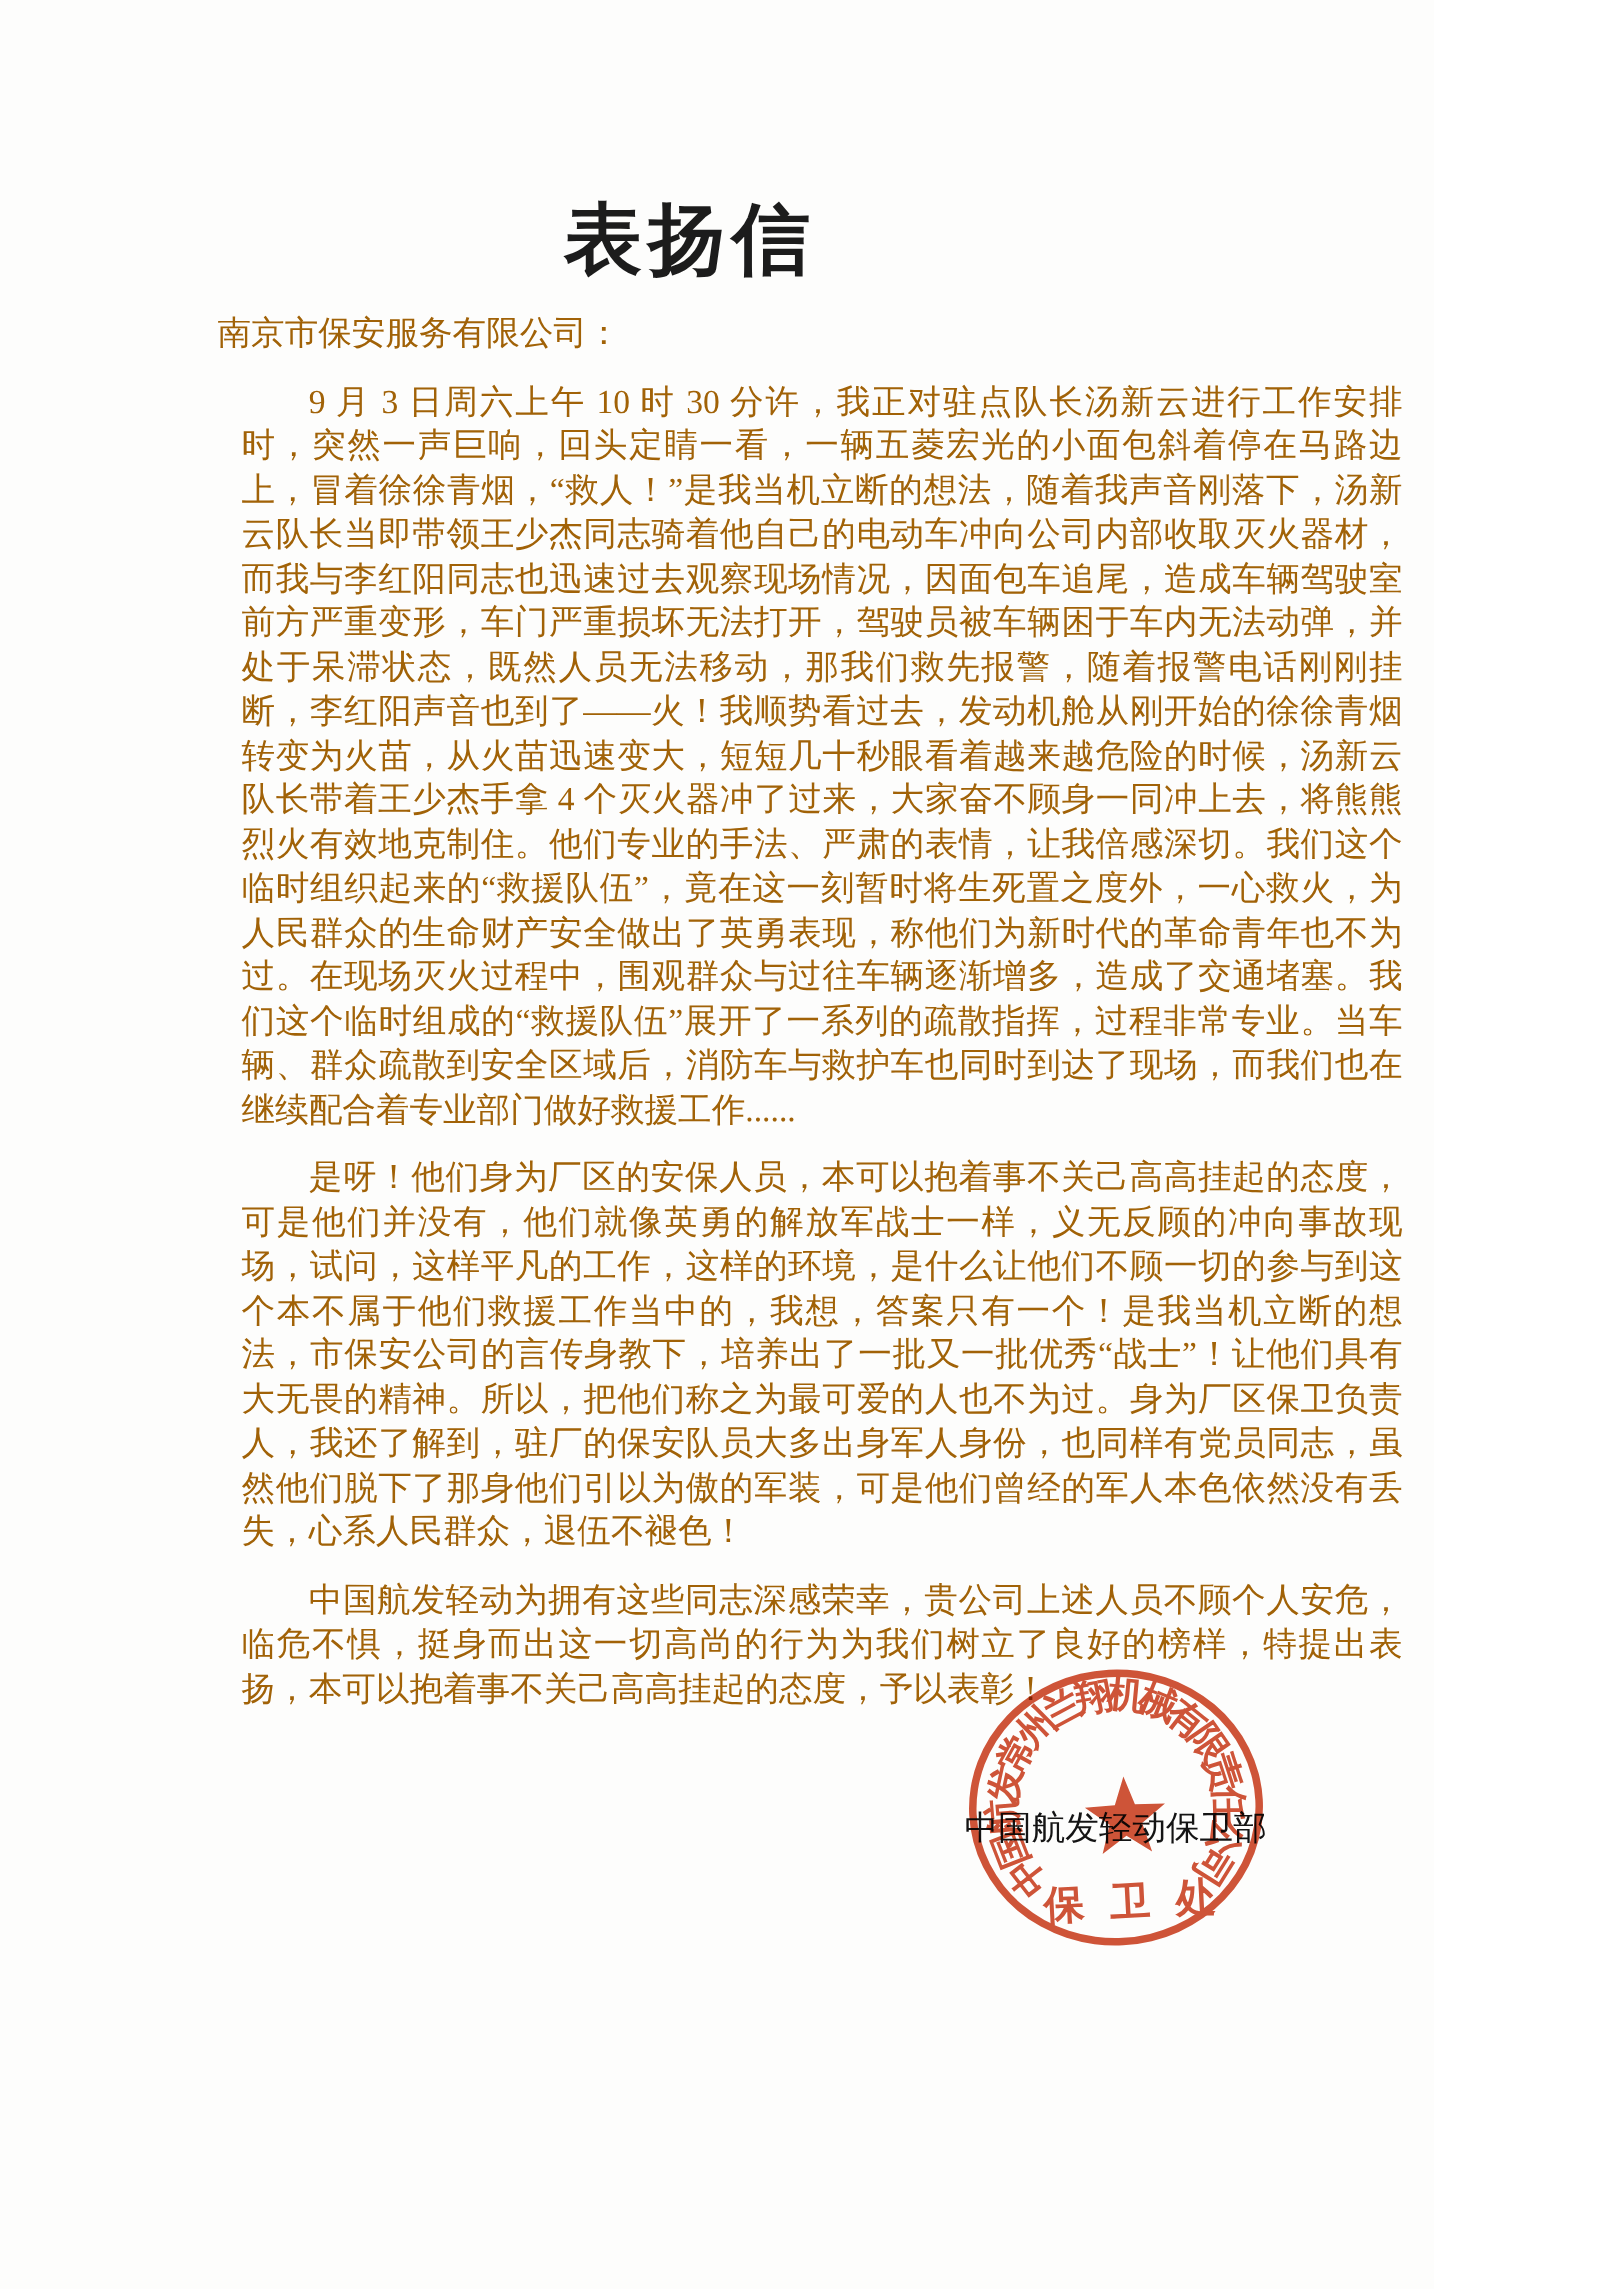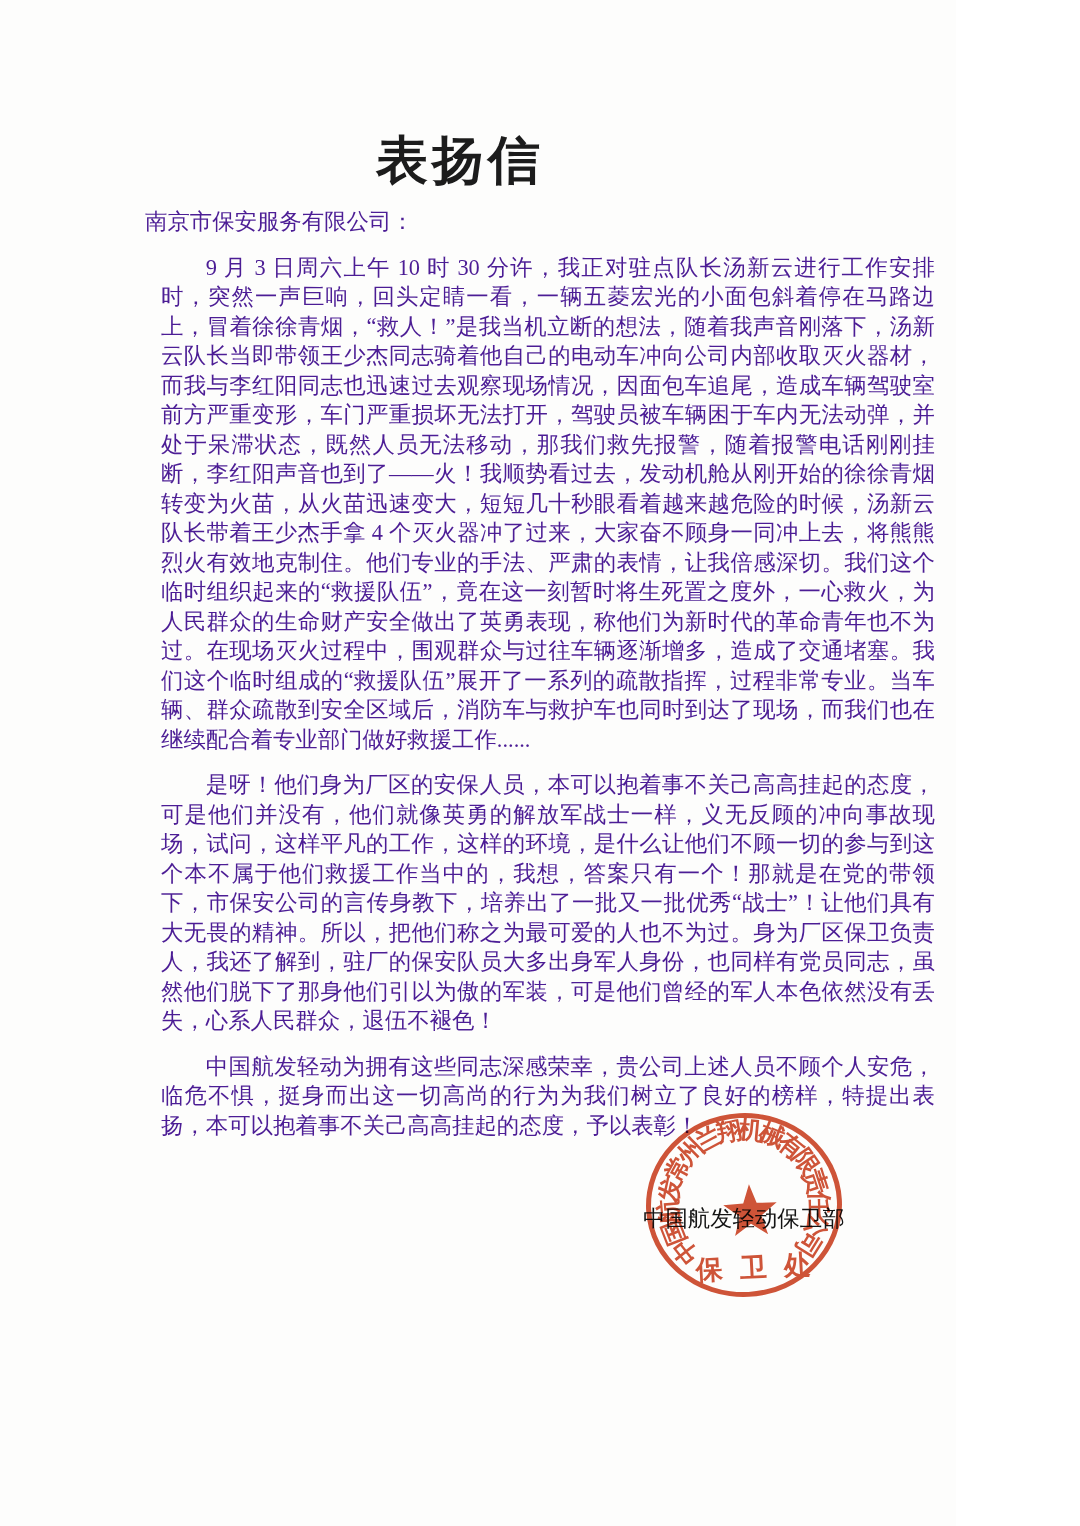--- a/index.html
+++ b/index.html
@@ -26,21 +26,21 @@
     letter-spacing:4px;
     color:#1c1c1c;
     margin:0;
   }
   .content{
     position:absolute;
     left:145px;top:207px;
     width:806px;
     font-size:22.4px;
     line-height:29.5px;
-    color:#4c1d95;
+    color:#a16207;
     text-align:justify;
   }
   .salutation{margin:0;}
   .para{
     margin:16px;
     text-indent:2em;
     text-align:justify;
   }
   
   .signature{
@@ -98,21 +98,21 @@
 </head>
 <body>
 
 <div class="page">
 
   <h1 class="title">表扬信</h1>
 
   <div class="content">
     <p class="salutation">南京市保安服务有限公司：</p>
     <p class="para">9 月 3 日周六上午 10 时 30 分许，我正对驻点队长汤新云进行工作安排时，突然一声巨响，回头定睛一看，一辆五菱宏光的小面包斜着停在马路边上，冒着徐徐青烟，“救人！”是我当机立断的想法，随着我声音刚落下，汤新云队长当即带领王少杰同志骑着他自己的电动车冲向公司内部收取灭火器材，而我与李红阳同志也迅速过去观察现场情况，因面包车追尾，造成车辆驾驶室前方严重变形，车门严重损坏无法打开，驾驶员被车辆困于车内无法动弹，并处于呆滞状态，既然人员无法移动，那我们救先报警，随着报警电话刚刚挂断，李红阳声音也到了——火！我顺势看过去，发动机舱从刚开始的徐徐青烟转变为火苗，从火苗迅速变大，短短几十秒眼看着越来越危险的时候，汤新云队长带着王少杰手拿 4 个灭火器冲了过来，大家奋不顾身一同冲上去，将熊熊烈火有效地克制住。他们专业的手法、严肃的表情，让我倍感深切。我们这个临时组织起来的“救援队伍”，竟在这一刻暂时将生死置之度外，一心救火，为人民群众的生命财产安全做出了英勇表现，称他们为新时代的革命青年也不为过。在现场灭火过程中，围观群众与过往车辆逐渐增多，造成了交通堵塞。我们这个临时组成的“救援队伍”展开了一系列的疏散指挥，过程非常专业。当车辆、群众疏散到安全区域后，消防车与救护车也同时到达了现场，而我们也在继续配合着专业部门做好救援工作......</p>
-    <p class="para">是呀！他们身为厂区的安保人员，本可以抱着事不关己高高挂起的态度，可是他们并没有，他们就像英勇的解放军战士一样，义无反顾的冲向事故现场，试问，这样平凡的工作，这样的环境，是什么让他们不顾一切的参与到这个本不属于他们救援工作当中的，我想，答案只有一个！那就是在党的带领下，市保安公司的言传身教下，培养出了一批又一批优秀“战士”！让他们具有大无畏的精神。所以，把他们称之为最可爱的人也不为过。身为厂区保卫负责人，我还了解到，驻厂的保安队员大多出身军人身份，也同样有党员同志，虽然他们脱下了那身他们引以为傲的军装，可是他们曾经的军人本色依然没有丢失，心系人民群众，退伍不褪色！</p>
+    <p class="para">是呀！他们身为厂区的安保人员，本可以抱着事不关己高高挂起的态度，可是他们并没有，他们就像英勇的解放军战士一样，义无反顾的冲向事故现场，试问，这样平凡的工作，这样的环境，是什么让他们不顾一切的参与到这个本不属于他们救援工作当中的，我想，答案只有一个！是我当机立断的想法，市保安公司的言传身教下，培养出了一批又一批优秀“战士”！让他们具有大无畏的精神。所以，把他们称之为最可爱的人也不为过。身为厂区保卫负责人，我还了解到，驻厂的保安队员大多出身军人身份，也同样有党员同志，虽然他们脱下了那身他们引以为傲的军装，可是他们曾经的军人本色依然没有丢失，心系人民群众，退伍不褪色！</p>
     <p class="para">中国航发轻动为拥有这些同志深感荣幸，贵公司上述人员不顾个人安危，临危不惧，挺身而出这一切高尚的行为为我们树立了良好的榜样，特提出表扬，本可以抱着事不关己高高挂起的态度，予以表彰！</p>
   </div>
 
   <div class="signature">中国航发轻动保卫部</div>
 
   <div class="stamp" style="color: rgb(204, 69, 39);">
     <div class="stamp-ring"></div>
     <div>
         <span class="ring-char" style="transform: rotate(-125deg) translateY(-76px);">中</span>
         <span class="ring-char" style="transform: rotate(-108.333deg) translateY(-76px);">国</span>

